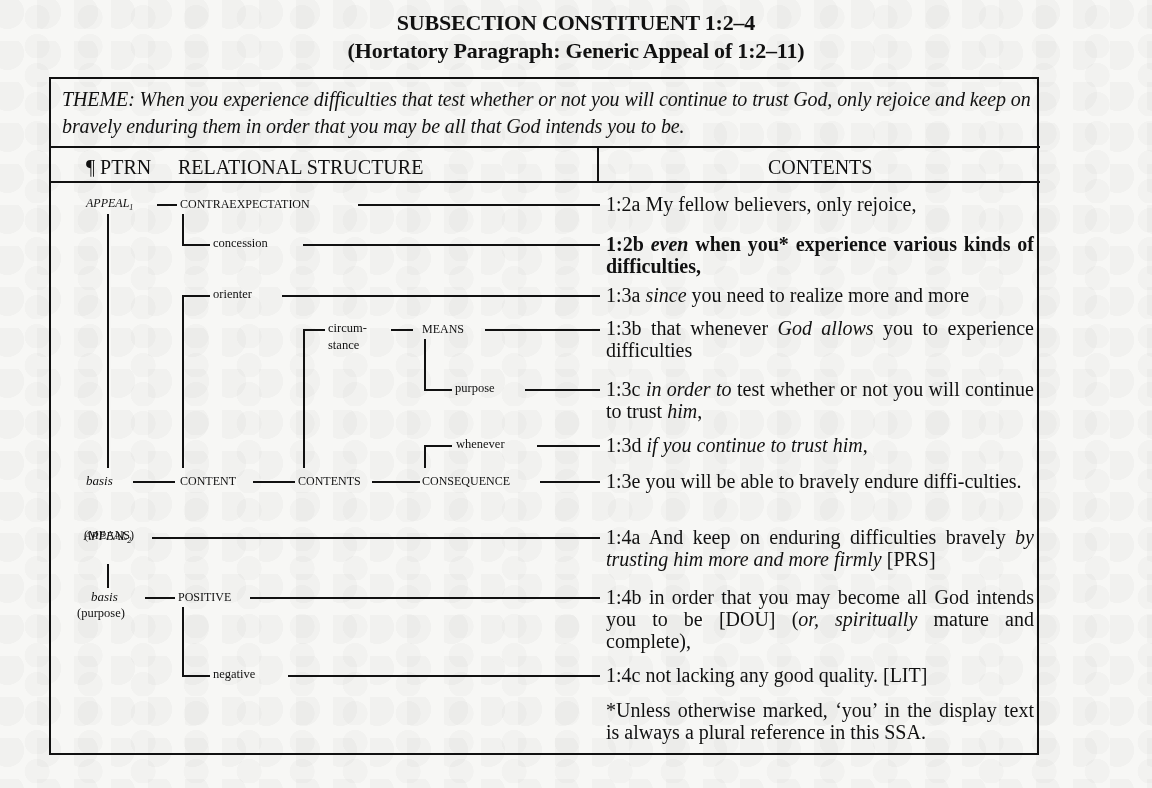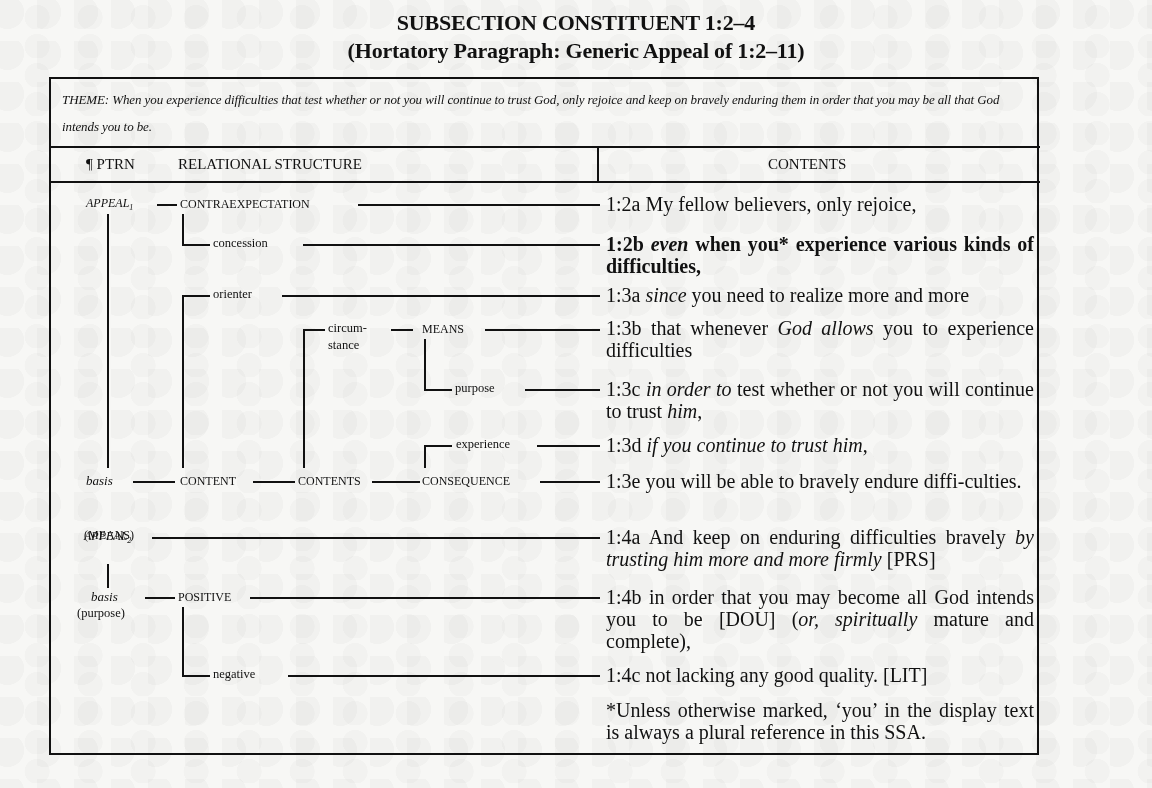--- a/index.html
+++ b/index.html
@@ -21,23 +21,23 @@
     font-weight: bold; font-size: 22px; letter-spacing: -0.2px;
   }
   .box {
     position: absolute; left: 49px; top: 77px; width: 990px; height: 678px;
     border: 2px solid #111; box-sizing: border-box;
   }
   .hline { position: absolute; left: 49px; width: 991px; height: 2px; background: #111; }
   .vdiv { position: absolute; left: 597px; top: 148px; width: 2px; height: 34px; background: #111; }
   .theme {
     position: absolute; left: 62px; top: 86px; width: 970px;
-    font-style: italic; font-size: 13px; line-height: 27px; letter-spacing: -0.1px;
+    font-style: italic; font-size: 20px; line-height: 27px; letter-spacing: -0.1px;
   }
-  .hdr { position: absolute; top: 156px; font-size: 15px; }
+  .hdr { position: absolute; top: 156px; font-size: 20px; }
   .t { position: absolute; white-space: nowrap; font-size: 12.5px; }
   .t.caps { font-size: 12px; }
   .lbl-i { font-style: italic; }
   .ln { position: absolute; background: #111; }
   .h { height: 1.5px; }
   .v { width: 1.5px; }
   .c {
     position: absolute; left: 606px; width: 428px;
     font-size: 20px; line-height: 22px; text-align: justify;
   }
@@ -89,21 +89,21 @@
 
   <div class="t caps" style="left:422px; top:322px;">MEANS</div>
   <div class="ln h" style="left:485px; top:329px; width:115px;"></div>
   <div class="ln v" style="left:424px; top:339px; height:51px;"></div>
   <div class="ln h" style="left:424px; top:389px; width:28px;"></div>
   <div class="t" style="left:455px; top:381px;">purpose</div>
   <div class="ln h" style="left:525px; top:389px; width:75px;"></div>
 
   <div class="ln v" style="left:424px; top:445px; height:23px;"></div>
   <div class="ln h" style="left:424px; top:445px; width:28px;"></div>
-  <div class="t" style="left:456px; top:437px;">experience</div>
+  <div class="t" style="left:456px; top:437px;">whenever</div>
   <div class="ln h" style="left:537px; top:445px; width:63px;"></div>
 
   <div class="t lbl-i" style="left:86px; top:473px; font-size:13px;">basis</div>
   <div class="ln h" style="left:133px; top:481px; width:42px;"></div>
   <div class="t caps" style="left:180px; top:474px;">CONTENT</div>
   <div class="ln h" style="left:253px; top:481px; width:42px;"></div>
   <div class="t caps" style="left:298px; top:474px;">CONTENTS</div>
   <div class="ln h" style="left:372px; top:481px; width:48px;"></div>
   <div class="t caps" style="left:422px; top:474px;">CONSEQUENCE</div>
   <div class="ln h" style="left:540px; top:481px; width:60px;"></div>

